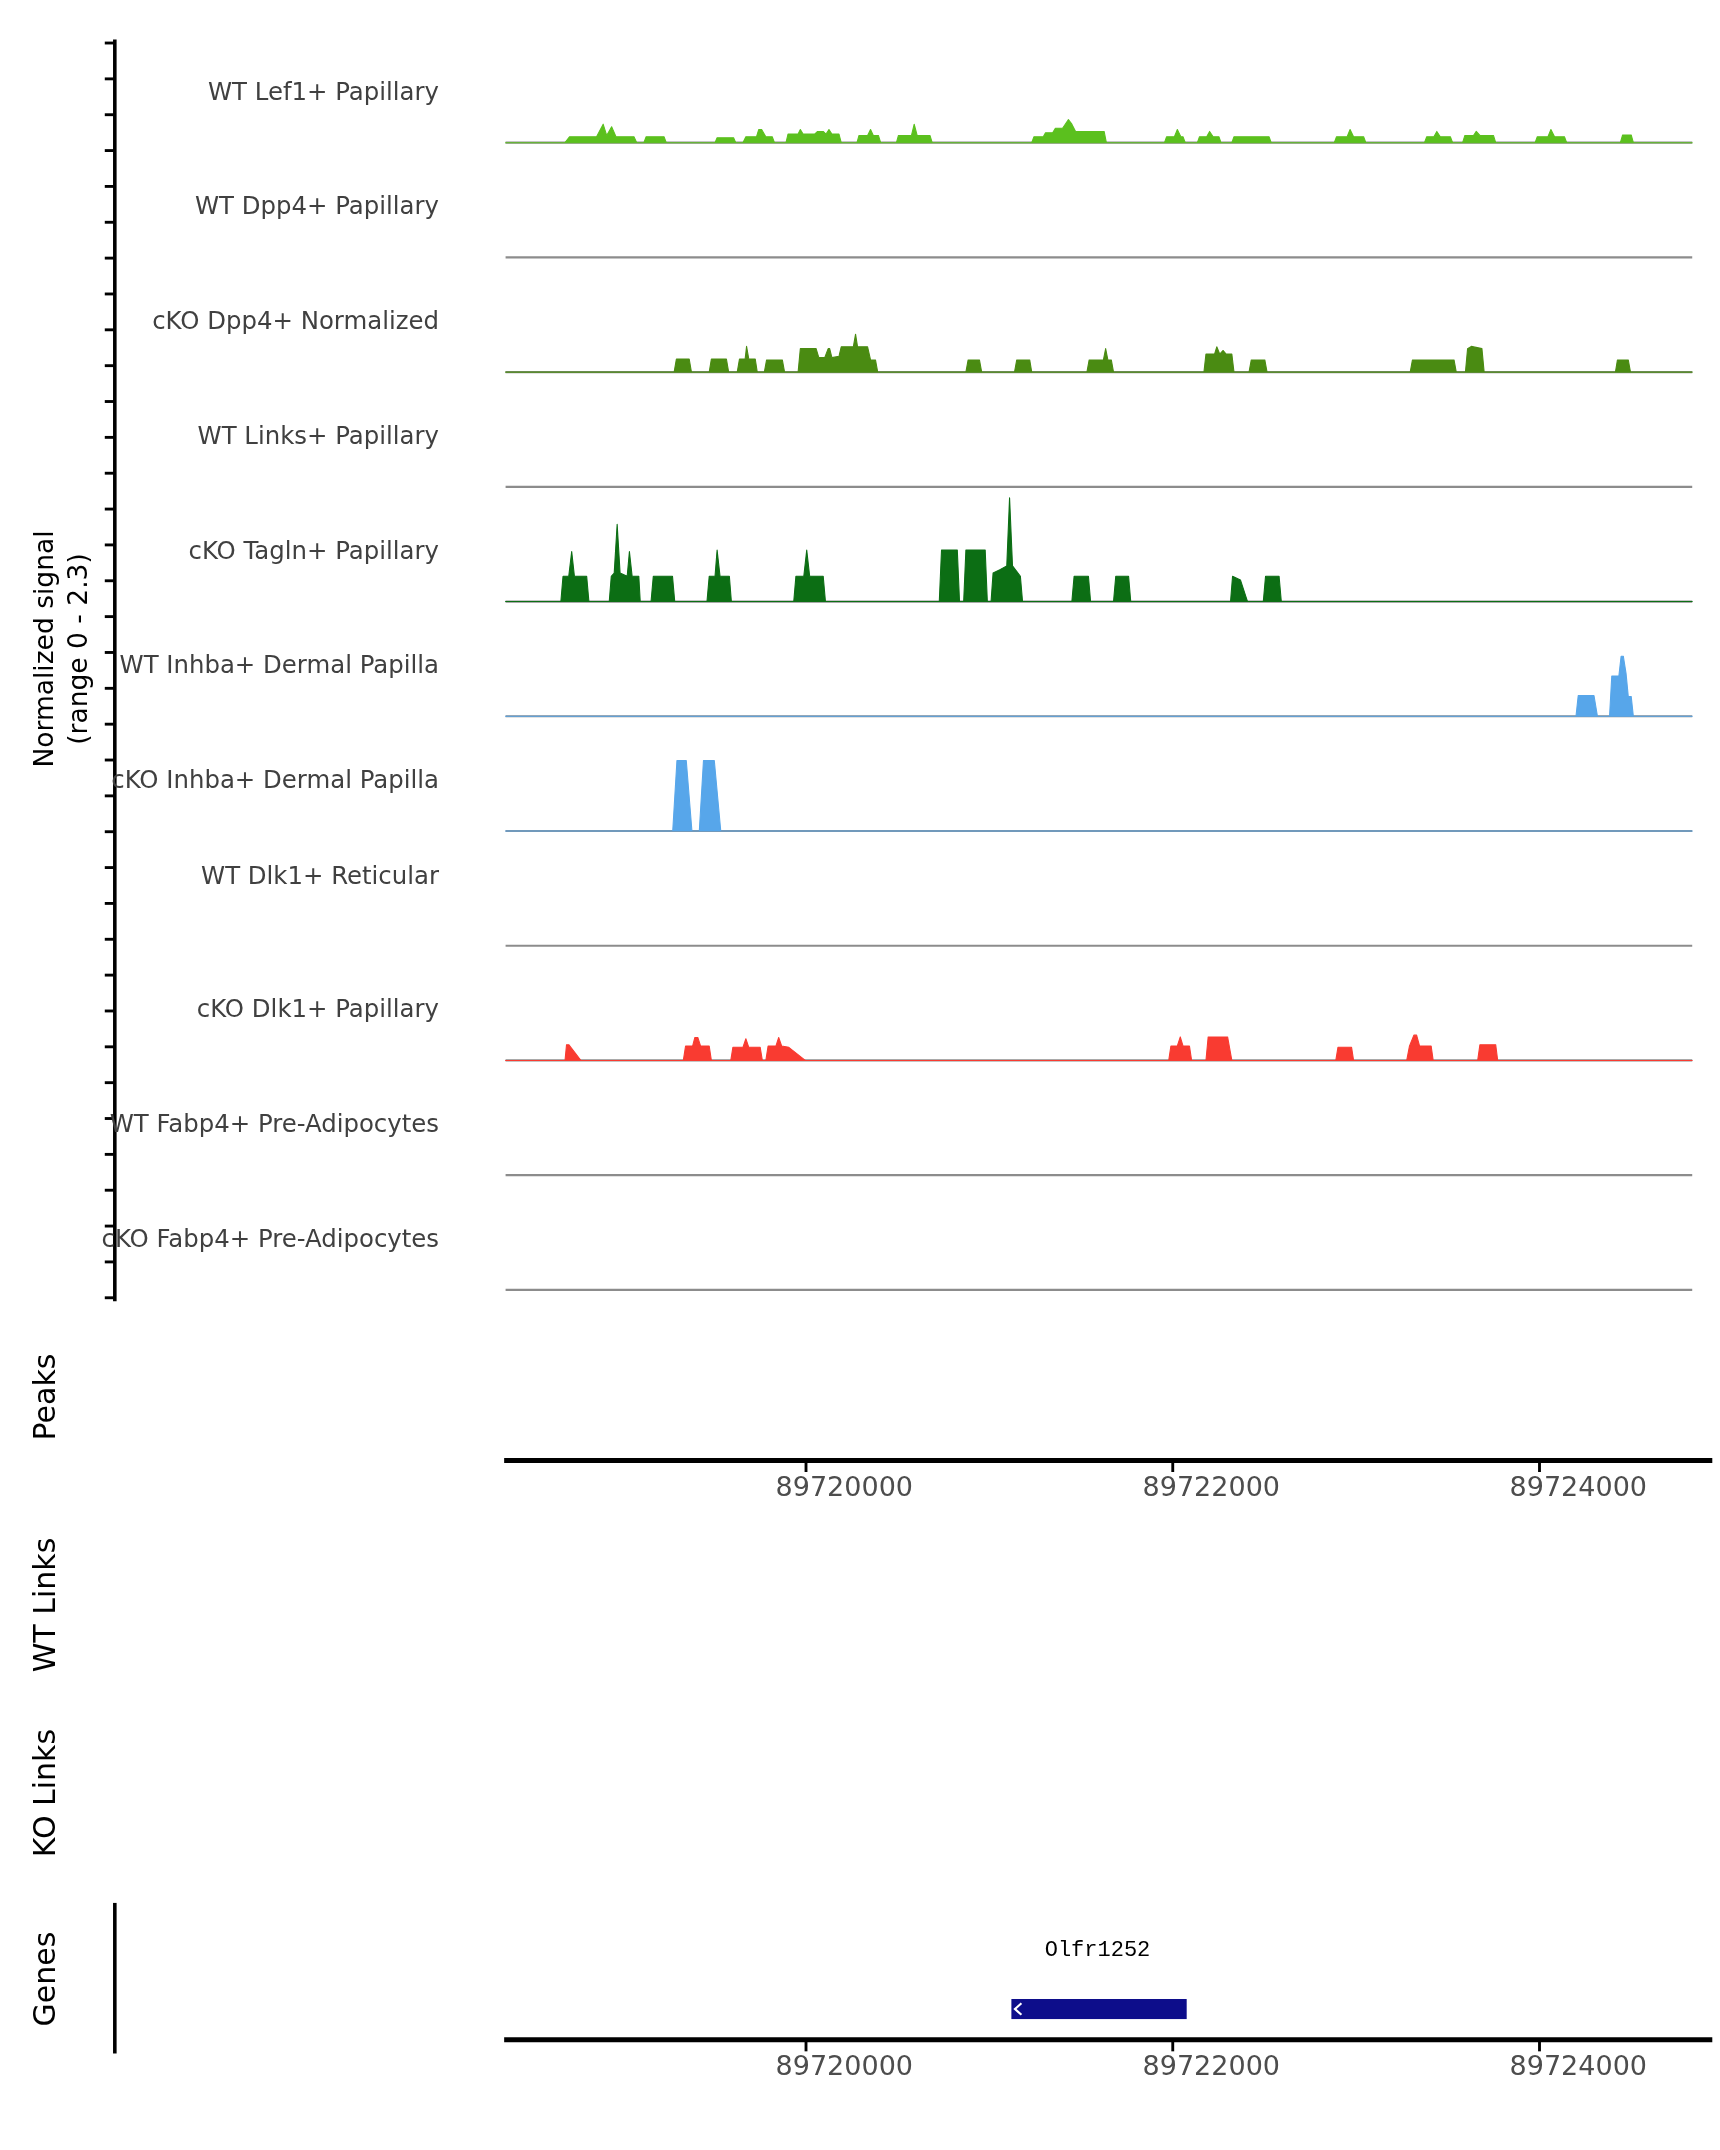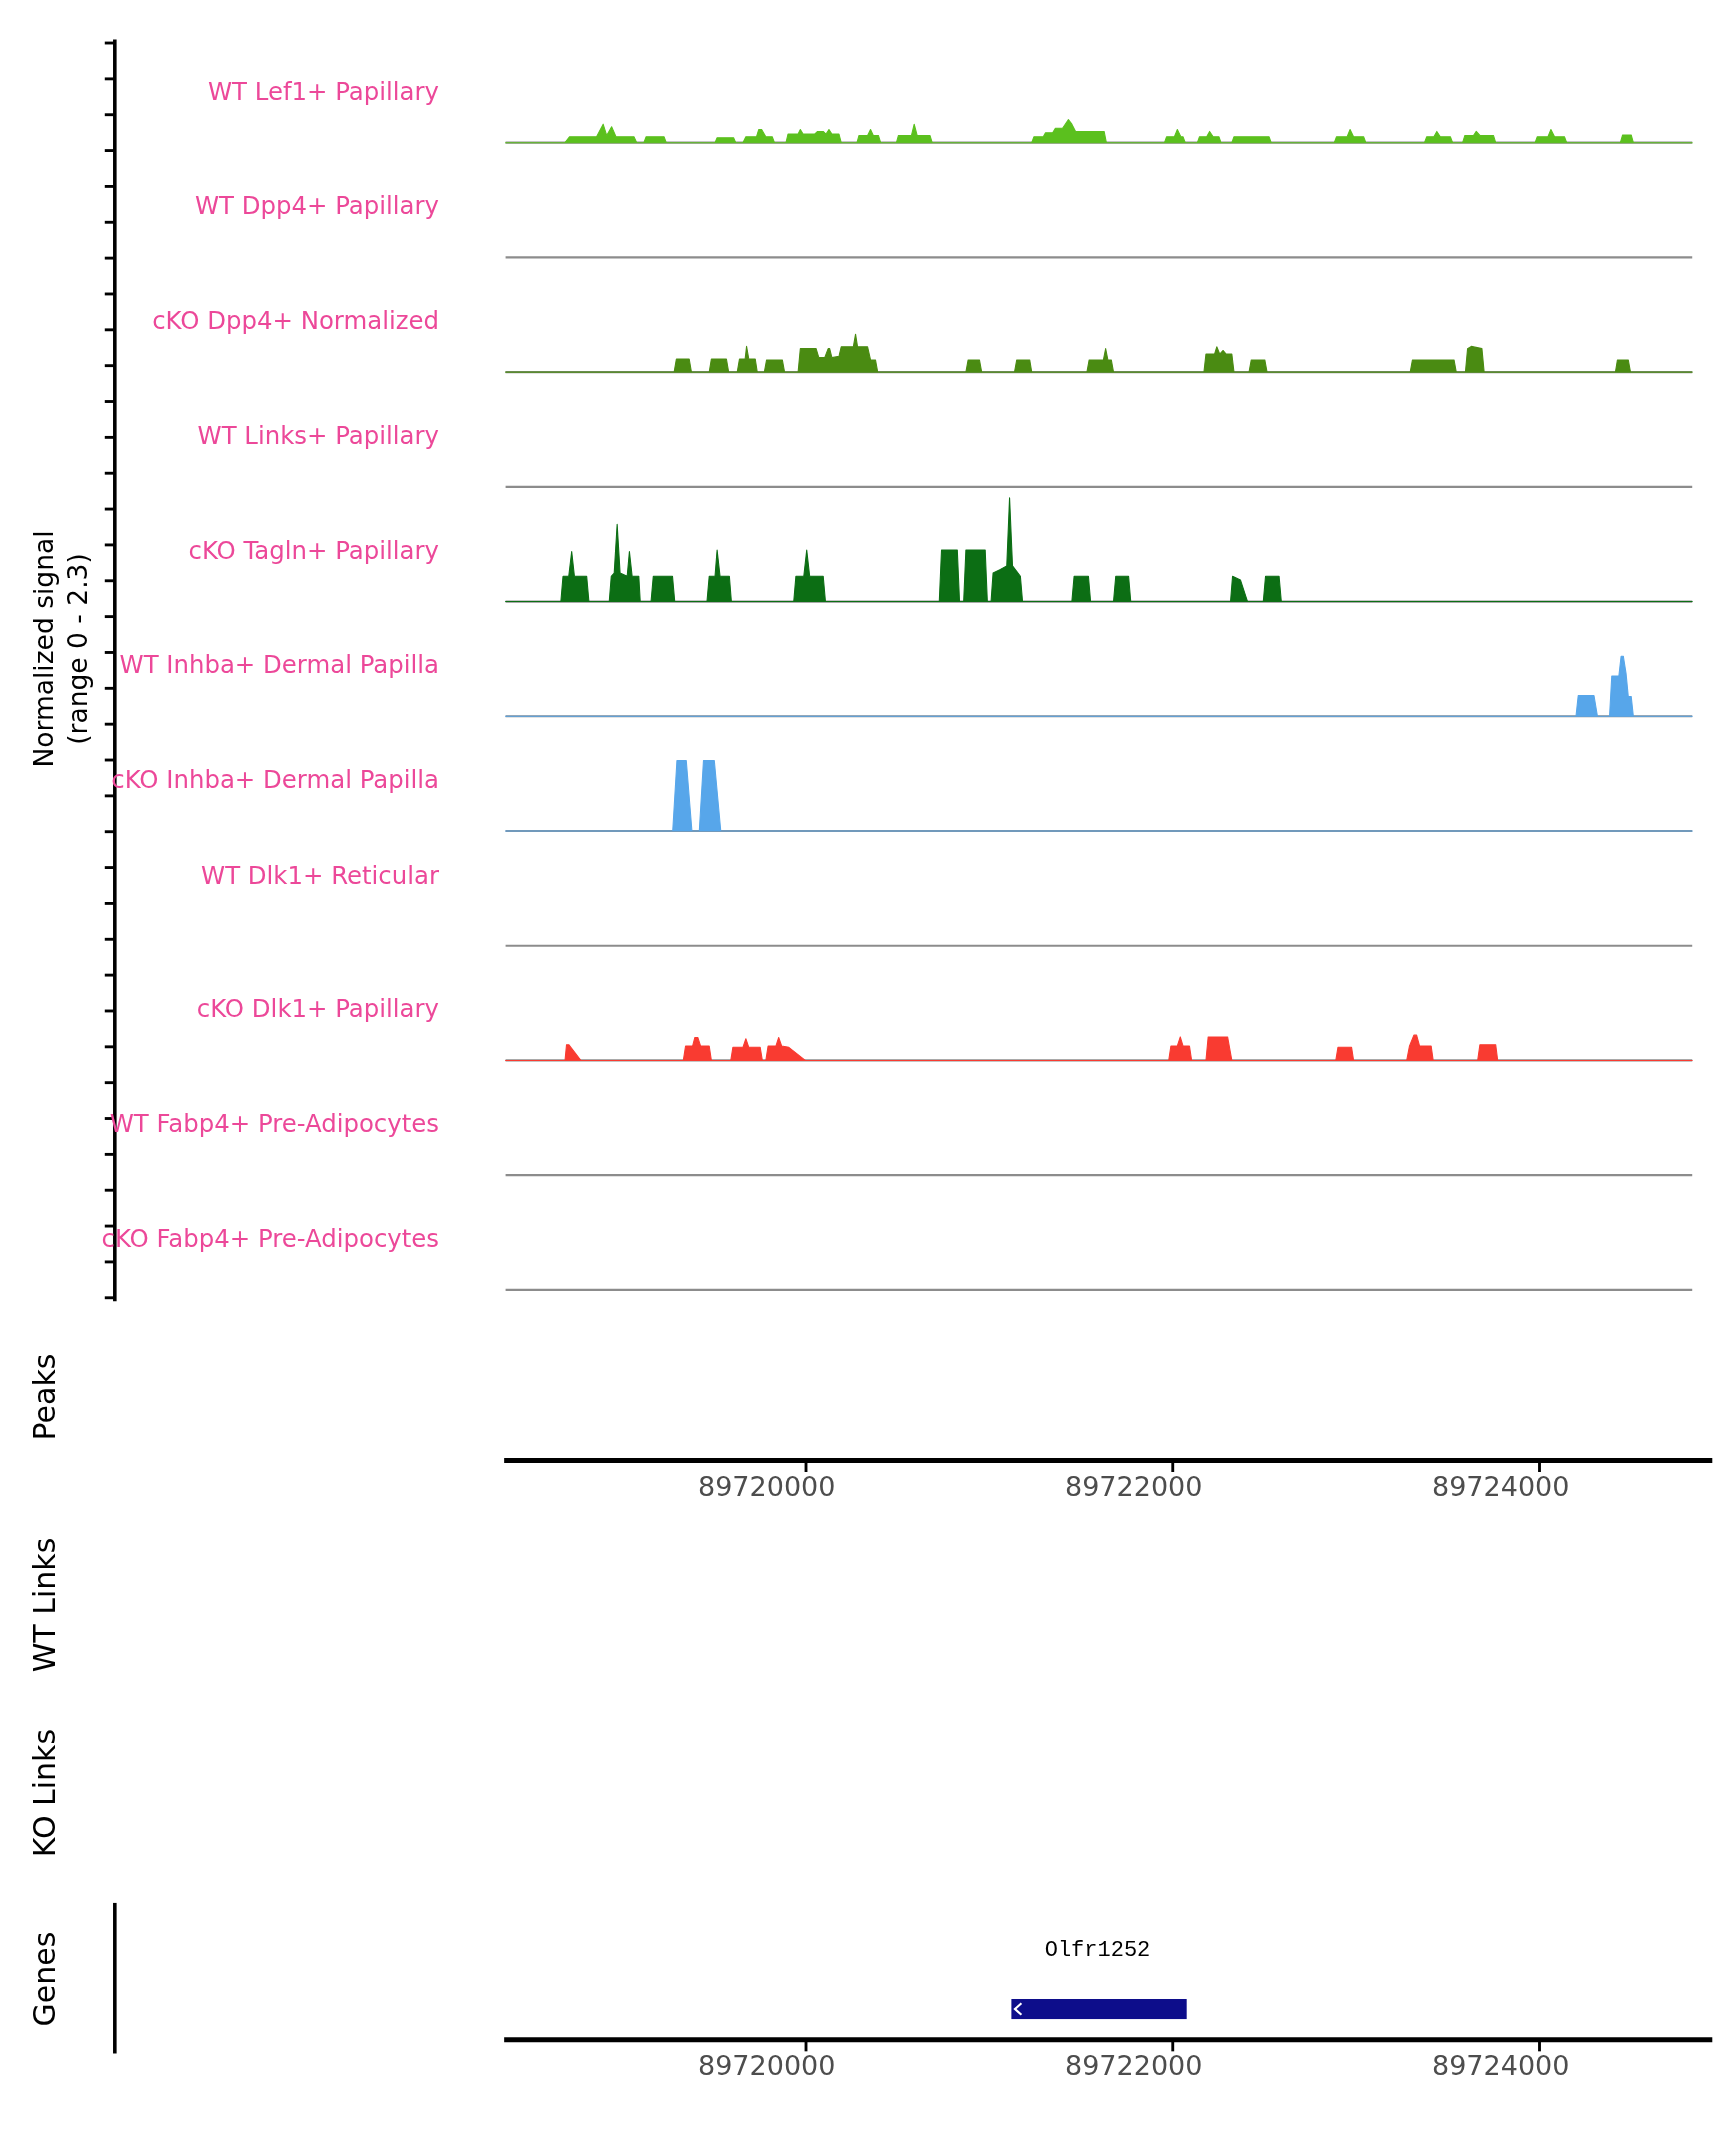--- a/index.html
+++ b/index.html
@@ -1,26 +1,26 @@
 <!DOCTYPE html>
 <html style="font-size:11.5px"><head>
 <meta charset="utf-8">
 <style>
   html,body{margin:0;padding:0;background:#fff;}
   .fig{position:relative;width:1721px;height:2151px;background:#ffffff;
        font-family:"DejaVu Sans","Liberation Sans",sans-serif;overflow:hidden;}
   svg.canvas{position:absolute;left:0;top:0;}
   .tracklabel{position:absolute;right:1282px;white-space:nowrap;font-size:24.4px;
-              line-height:30px;color:#ec4899;text-align:center;}
+              line-height:30px;color:#404040;text-align:center;}
   .seclabel{position:absolute;white-space:nowrap;font-size:30px;color:#000;
             transform:translate(-50%,-50%) rotate(-90deg);}
   .ylabel{position:absolute;left:61px;top:649px;text-align:center;font-size:26.5px;
           line-height:34px;color:#000;white-space:nowrap;
           transform:translate(-50%,-50%) rotate(-90deg);}
-  .ticklabel{position:absolute;width:215px;text-align:left;font-size:27px;
+  .ticklabel{position:absolute;width:215px;text-align:right;font-size:27px;
              color:#4D4D4D;white-space:nowrap;}
   .xlabel{position:absolute;left:847px;top:2080px;width:502px;text-align:center;
           font-size:33px;color:#000;white-space:nowrap;}
   .genelabel{position:absolute;left:990px;top:1938px;width:215px;text-align:center;
              font-size:22px;color:#000;white-space:nowrap;font-family:Liberation Mono, monospace;}
 </style>
 </head>
 <body>
 
 <div class="fig">

